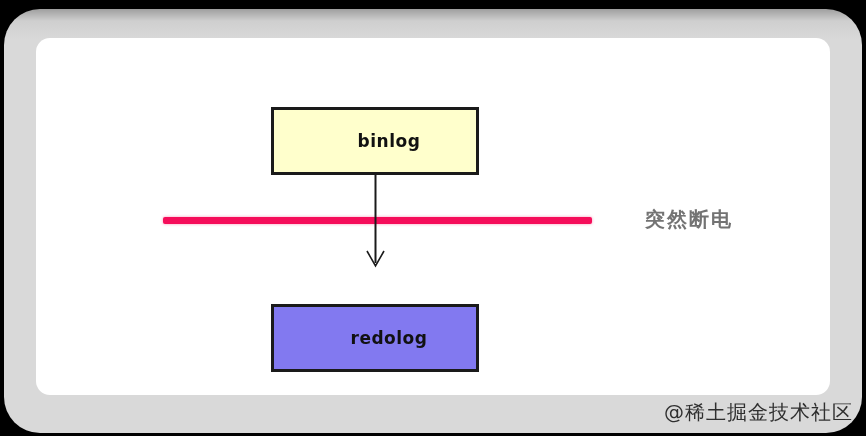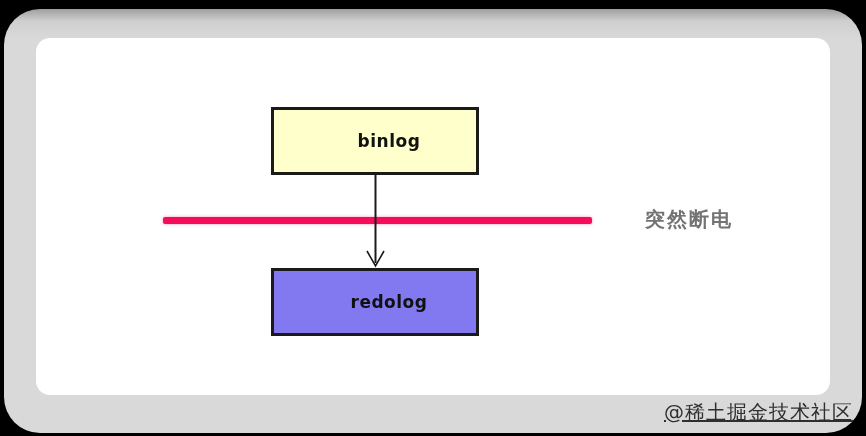--- a/index.html
+++ b/index.html
@@ -71,26 +71,26 @@
 <div class="card">
   
 </div>
 
 <div class="canvas"></div>
 
 <div class="node node-binlog" style="background-color: rgb(255, 255, 204);">
   <span style="color: rgb(17, 17, 17);">binlog</span>
 </div>
 
-<div class="node node-redolog" style="background-color: rgb(130, 121, 240);">
+<div class="node node-redolog" style="background-color: rgb(130, 121, 240); margin-top: 36px;">
   <span style="color: rgb(17, 17, 17);">redolog</span>
 </div>
 
 <div class="failure-line" style="background-color: rgb(245, 13, 90);"></div>
 
 <svg class="connector-svg" viewBox="0 0 866 436" xmlns="http://www.w3.org/2000/svg">
   <line x1="375.5" y1="175" x2="375.5" y2="263" stroke-width="2" style="stroke: rgb(26, 26, 26);"></line>
   <polyline points="367,251 375.5,266 384,251" fill="none" stroke-width="1.6" style="stroke: rgb(26, 26, 26);"></polyline>
 </svg>
 
 <div class="failure-label" style="color: #737373;">突然断电</div>
 
-<div class="watermark" style="color: rgb(47, 47, 47); text-decoration: underline;">@稀土掘金技术社区</div>
+<div class="watermark" style="color: rgb(47, 47, 47);">@稀土掘金技术社区</div>
 
 </body></html>

